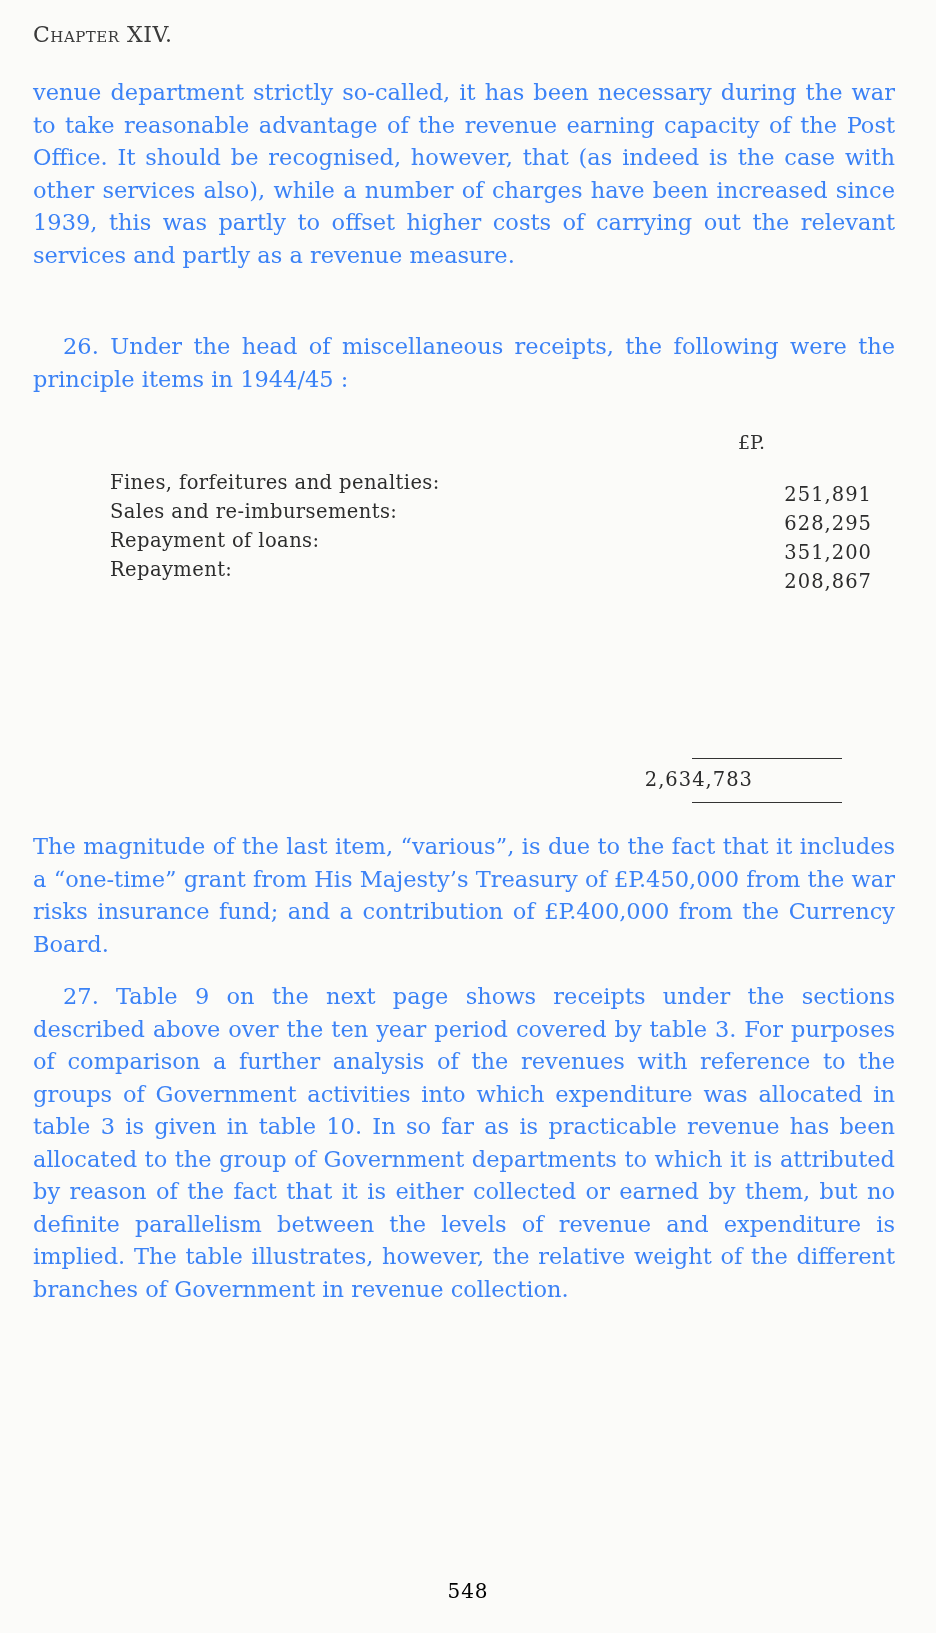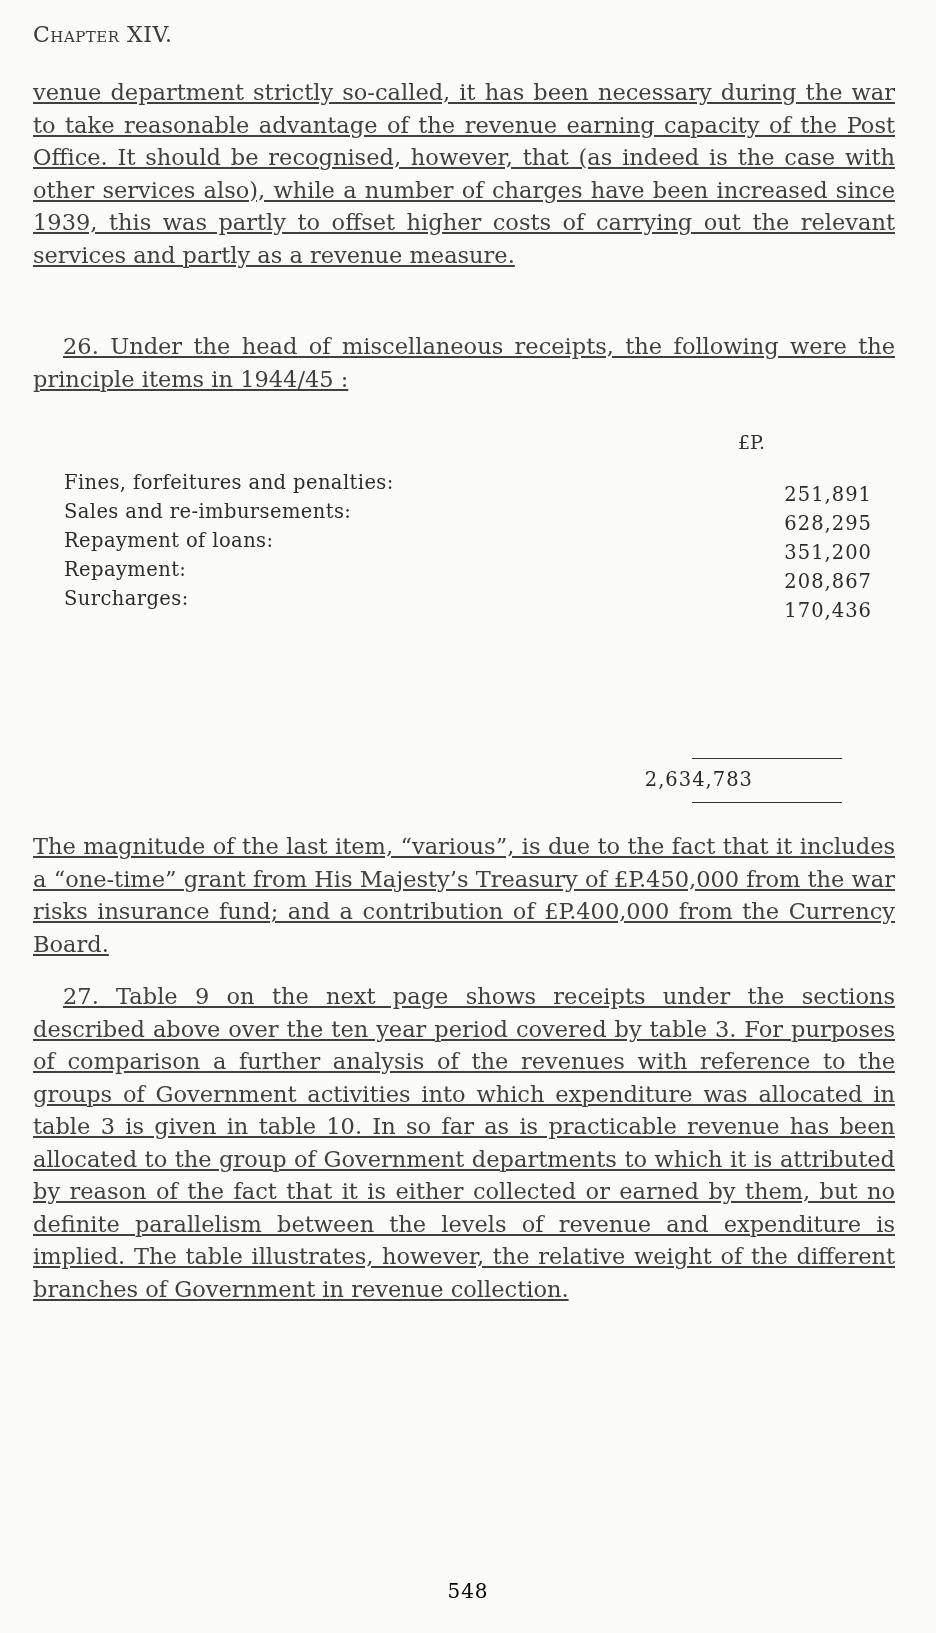--- a/index.html
+++ b/index.html
@@ -34,22 +34,21 @@
       font-variant: small-caps;
     }
     .para {
       position: absolute;
       left: 33px;
       width: 862px;
       font-size: 22.5px;
       line-height: 32.5px;
       text-align: justify;
       text-align-last: left;
-      color: #404040;
-      text-decoration: underline;
+      color: #3b82f6;
     }
     .para p {
       margin: 0;
     }
     .indent {
       text-indent: 30px;
     }
     .p1 { top: 76px; }
     .p26 { top: 330px; }
     .currency-head {
@@ -65,20 +64,21 @@
       top: 468px;
       width: 808px;
       font-family: "DejaVu Serif", serif;
       font-size: 19.5px;
       color: #2c2c2c;
     }
     .rrow {
       position: relative;
       height: 29px;
       line-height: 29px;
+      margin-left: 46px;
     }
     .rrow .lab {
       position: absolute;
       left: 0;
       top: 0;
       white-space: nowrap;
       letter-spacing: 0.4px;
     }
     .rrow .val {
       position: absolute;
@@ -160,24 +160,20 @@
       <span class="val">628,295</span>
     </div>
     <div class="rrow">
       <span class="lab">Repayment of loans:</span>
       <span class="val">351,200</span>
     </div>
     <div class="rrow">
       <span class="lab">Repayment:</span>
       <span class="val">208,867</span>
     </div>
-    <div class="rrow">
-      <span class="lab">Surcharges:</span>
-      <span class="val">170,436</span>
-    </div>
   </div>
 
   <div class="rule rule-top"></div>
   <div class="total">2,634,783</div>
   <div class="rule rule-bottom"></div>
 
   <div class="para p-magnitude">
     <p>The magnitude of the last item, “various”, is due to the fact that it includes a “one-time” grant from His Majesty’s Treasury of £P.450,000 from the war risks insurance fund;  and a contribution of £P.400,000 from the Currency Board.</p>
   </div>
 

